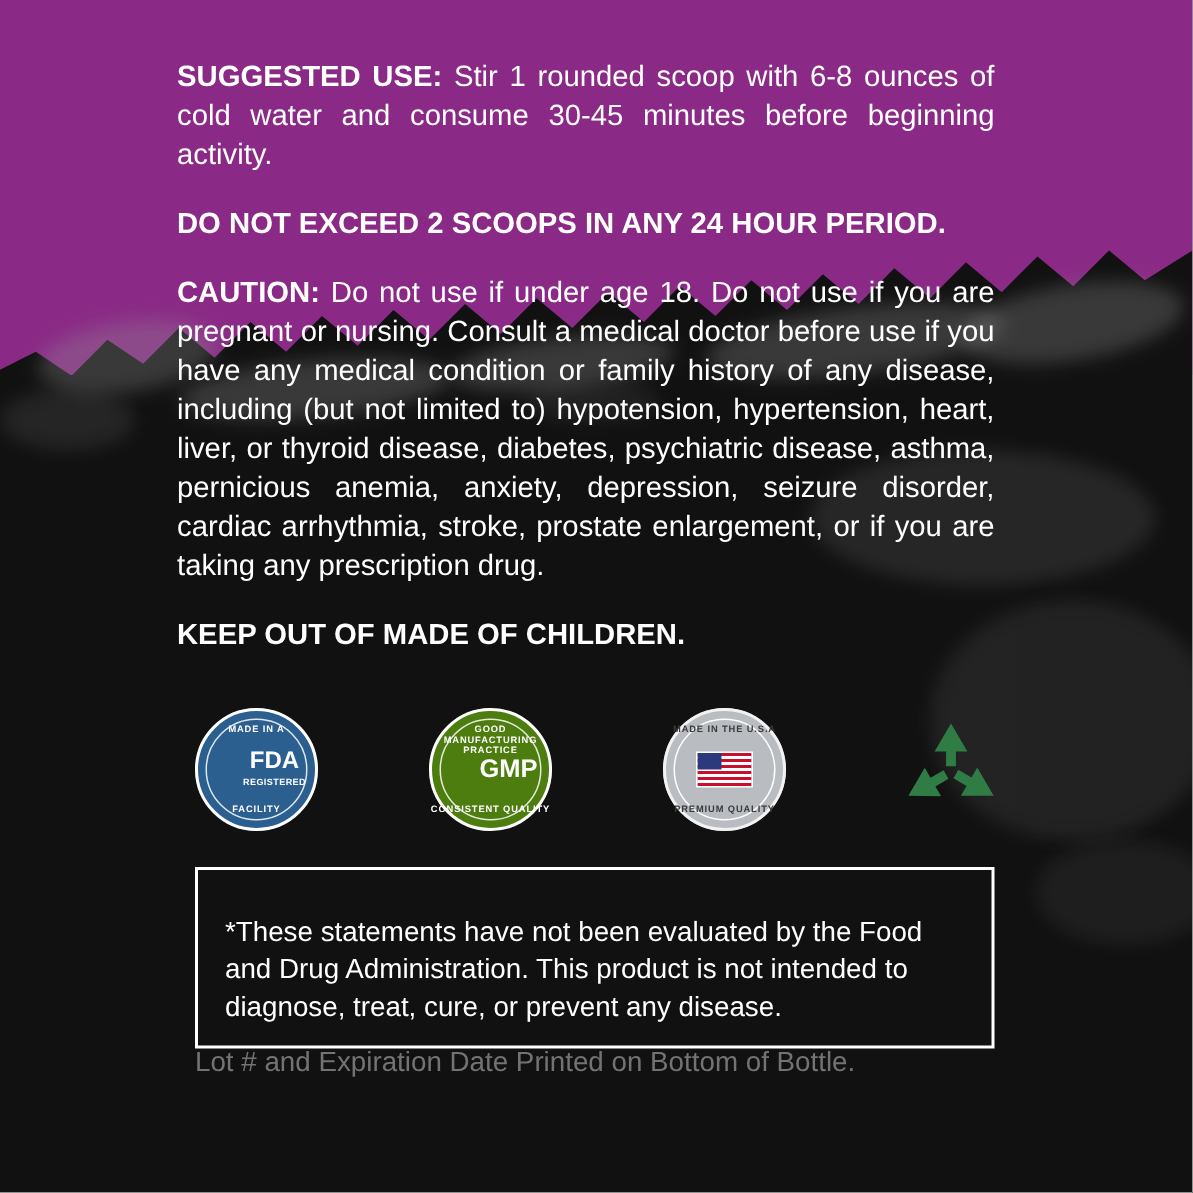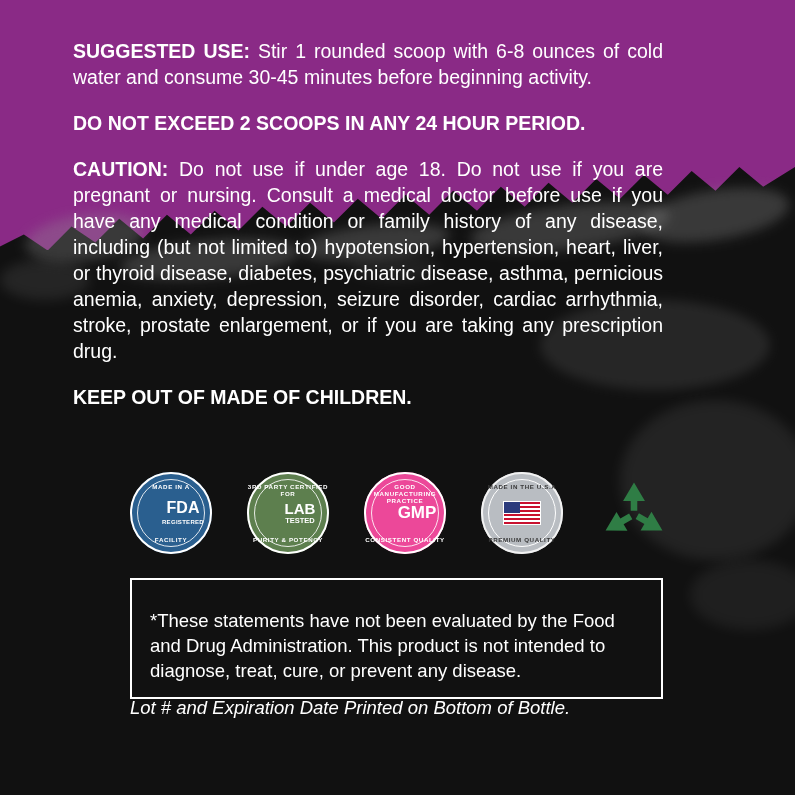--- a/index.html
+++ b/index.html
@@ -64,21 +64,21 @@
   .smoke.s7 { left: 620px; top: 400px; width: 190px; height: 160px; opacity: .45; }
   .smoke.s8 { left: 0px;   top: 260px; width: 90px;  height: 40px; opacity: .5; }
   .smoke.s9 { left: 690px; top: 560px; width: 120px; height: 70px; opacity: .35; }
   .smoke.s10{ left: 350px; top: 255px; width: 90px;  height: 26px; opacity: .4; }
 
   
   .content {
     position: absolute;
     left: 0; top: 0;
     width: 795px; height: 795px;
-    padding: 38px 132px 0 73px;
+    padding: 38px 132px 0 118px;
   }
 
   p.block {
     margin: 0 0 20px 0;
     color: #ffffff;
     font-size: 19.5px;
     line-height: 26px;
     text-align: justify;
     text-justify: inter-word;
   }
@@ -139,21 +139,21 @@
     z-index: 2;
     margin-left: 24px;
   }
 
   .seal.fda  { background: #2a5f8f; }
   .seal.fda .seal-core { font-size: 16px; }
   .seal.fda .sub { display:block; font-size: 6px; font-weight: bold; letter-spacing:.3px; margin-top:2px;}
   .seal.lab  { background: #5d7f4e; }
   .seal.lab .seal-core { font-size: 15px; }
   .seal.lab .sub { display:block; font-size: 7.5px; margin-top: 1px; }
-  .seal.gmp  { background: #ec4899; }
+  .seal.gmp  { background: #4d7c0f; }
   .seal.gmp .seal-core { font-size: 17px; }
   .seal.usa  { background: #b9bdc2; }
   .seal.usa .ring { border-color: #f2f2f2; }
   .seal.usa .ring2 { border-color: #ffffff; }
   .seal.usa .arc-top, .seal.usa .arc-bot { color: #3a3a3a; }
   .flag {
     width: 38px; height: 24px;
     position: relative;
     overflow: hidden;
     border: 1px solid #ffffff;
@@ -195,24 +195,23 @@
   }
 
   .footer {
     position: absolute;
     left: 130px;
     top: 695px;
     width: 560px;
   }
   .footer .lot {
     margin: 0;
-    color: #ffffff;
+    color: #737373;
     font-size: 18.5px;
     line-height: 25px;
-    font-style: italic;
   }
   .footer .sku {
     margin: 2px 0 0 0;
     color: #ffffff;
     font-size: 19px;
     font-weight: bold;
     line-height: 25px;
   }
 </style>
 </head>
@@ -252,30 +251,20 @@
       <span class="ring"></span>
       <span class="ring2"></span>
       <span class="arc-top">MADE IN A</span>
       <span class="seal-core">
         <span>FDA</span>
         <span class="sub">REGISTERED</span>
       </span>
       <span class="arc-bot">FACILITY</span>
     </div>
 
-    <div class="seal lab">
-      <span class="ring"></span>
-      <span class="ring2"></span>
-      <span class="arc-top">3RD PARTY CERTIFIED FOR</span>
-      <span class="seal-core">
-        <span>LAB</span>
-        <span class="sub">TESTED</span>
-      </span>
-      <span class="arc-bot">PURITY &amp; POTENCY</span>
-    </div>
 
     <div class="seal gmp">
       <span class="ring"></span>
       <span class="ring2"></span>
       <span class="arc-top">GOOD MANUFACTURING PRACTICE</span>
       <span class="seal-core">
         <span>GMP</span>
       </span>
       <span class="arc-bot">CONSISTENT QUALITY</span>
     </div>

